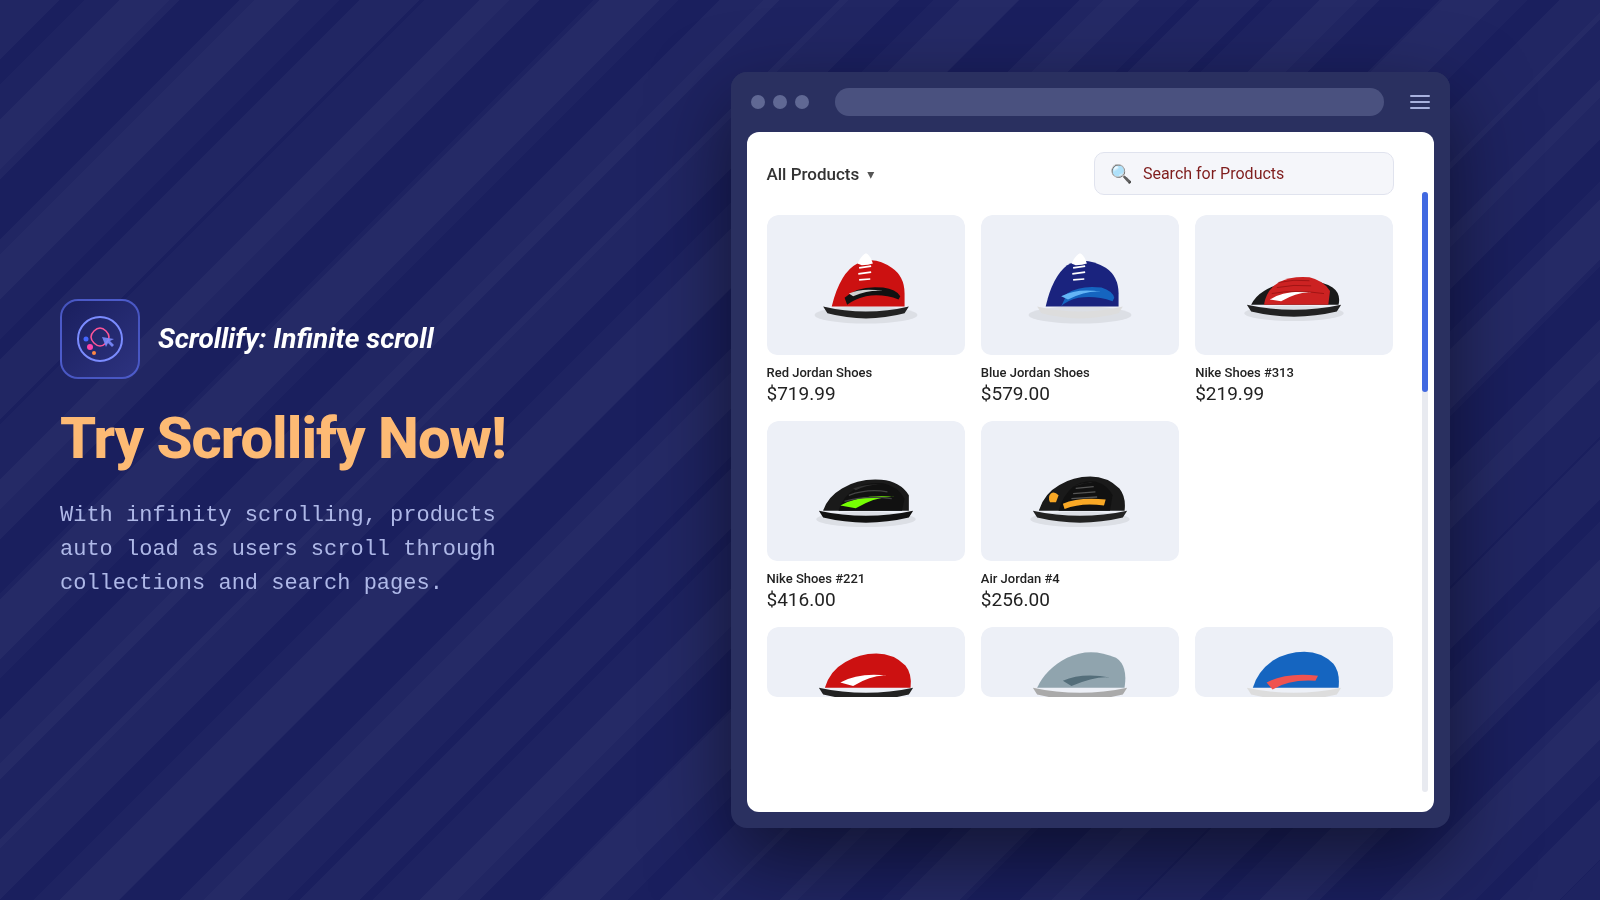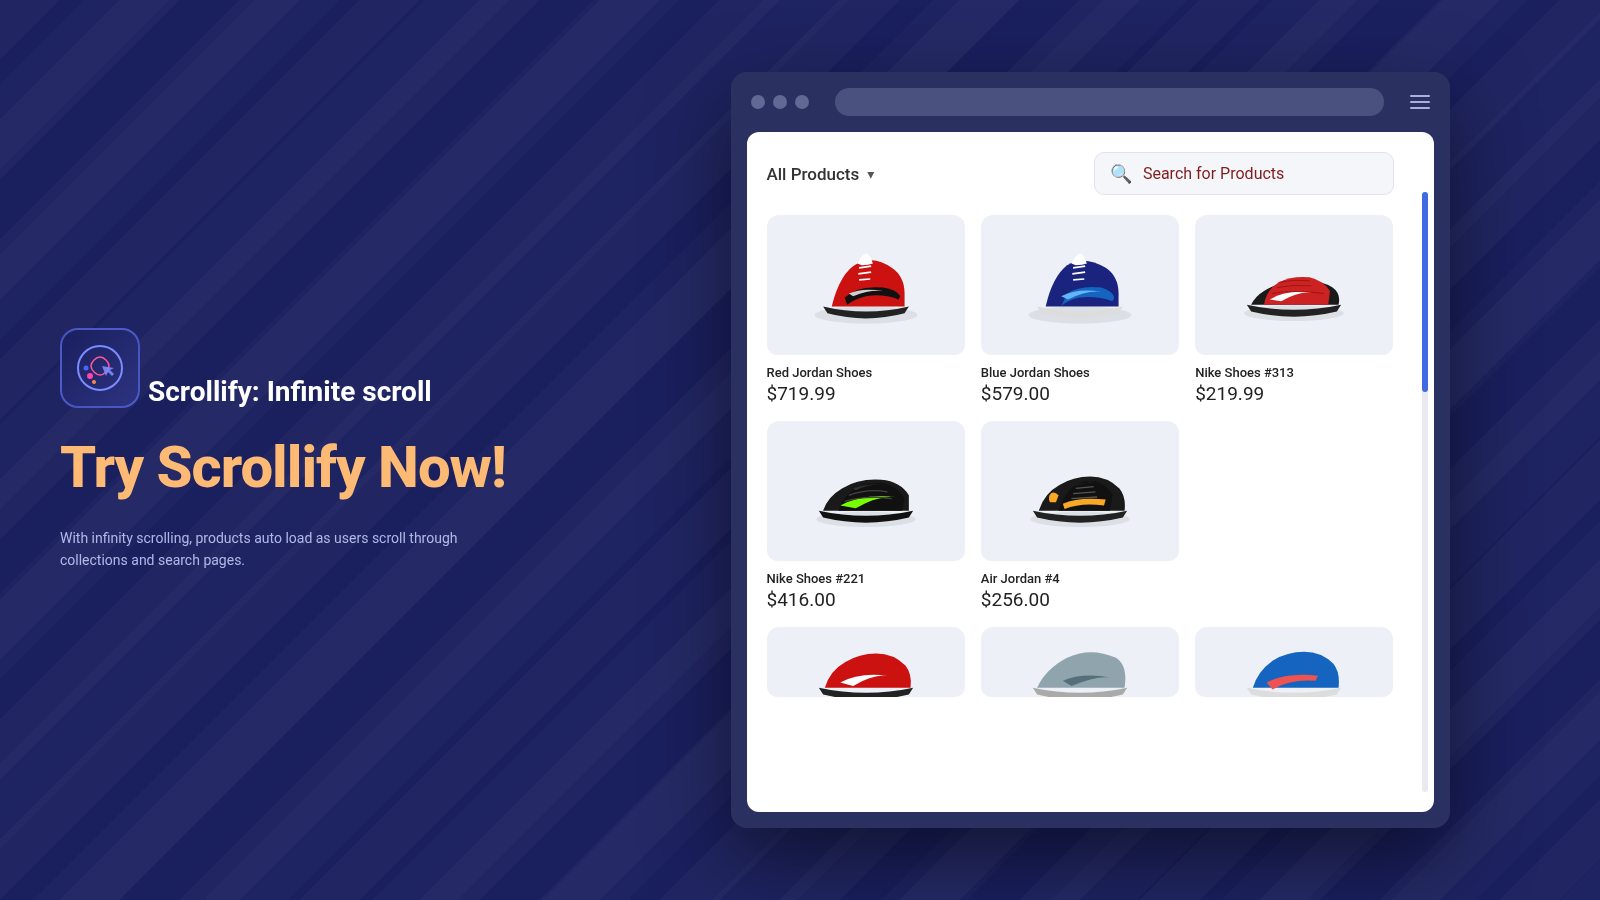--- a/index.html
+++ b/index.html
@@ -52,22 +52,23 @@
     
     .left-panel {
       flex: 0 0 520px;
       display: flex;
       flex-direction: column;
       gap: 28px;
     }
 
     .app-header {
       display: flex;
-      align-items: flex-end;
-      gap: 8px;
+      align-items: center;
+      gap: 18px;
+      font-style: italic;
     }
 
     .app-logo {
       width: 80px;
       height: 80px;
       border-radius: 18px;
       background: linear-gradient(135deg, #1a1f5e, #2d3380);
       border: 2px solid rgba(100, 120, 255, 0.6);
       display: flex;
       align-items: center;
@@ -90,23 +91,24 @@
     .hero-heading {
       color: #fdba74;
       font-size: 58px;
       font-weight: 800;
       line-height: 1.1;
       letter-spacing: -1px;
     }
 
     .hero-description {
       color: rgba(200, 210, 255, 0.85);
-      font-size: 14px;
+      font-size: 22px;
       line-height: 1.55;
       max-width: 460px;
+      font-family: Liberation Mono, monospace;
     }
 
     
     .right-panel {
       flex: 1;
       display: flex;
       align-items: center;
       justify-content: center;
     }
 

